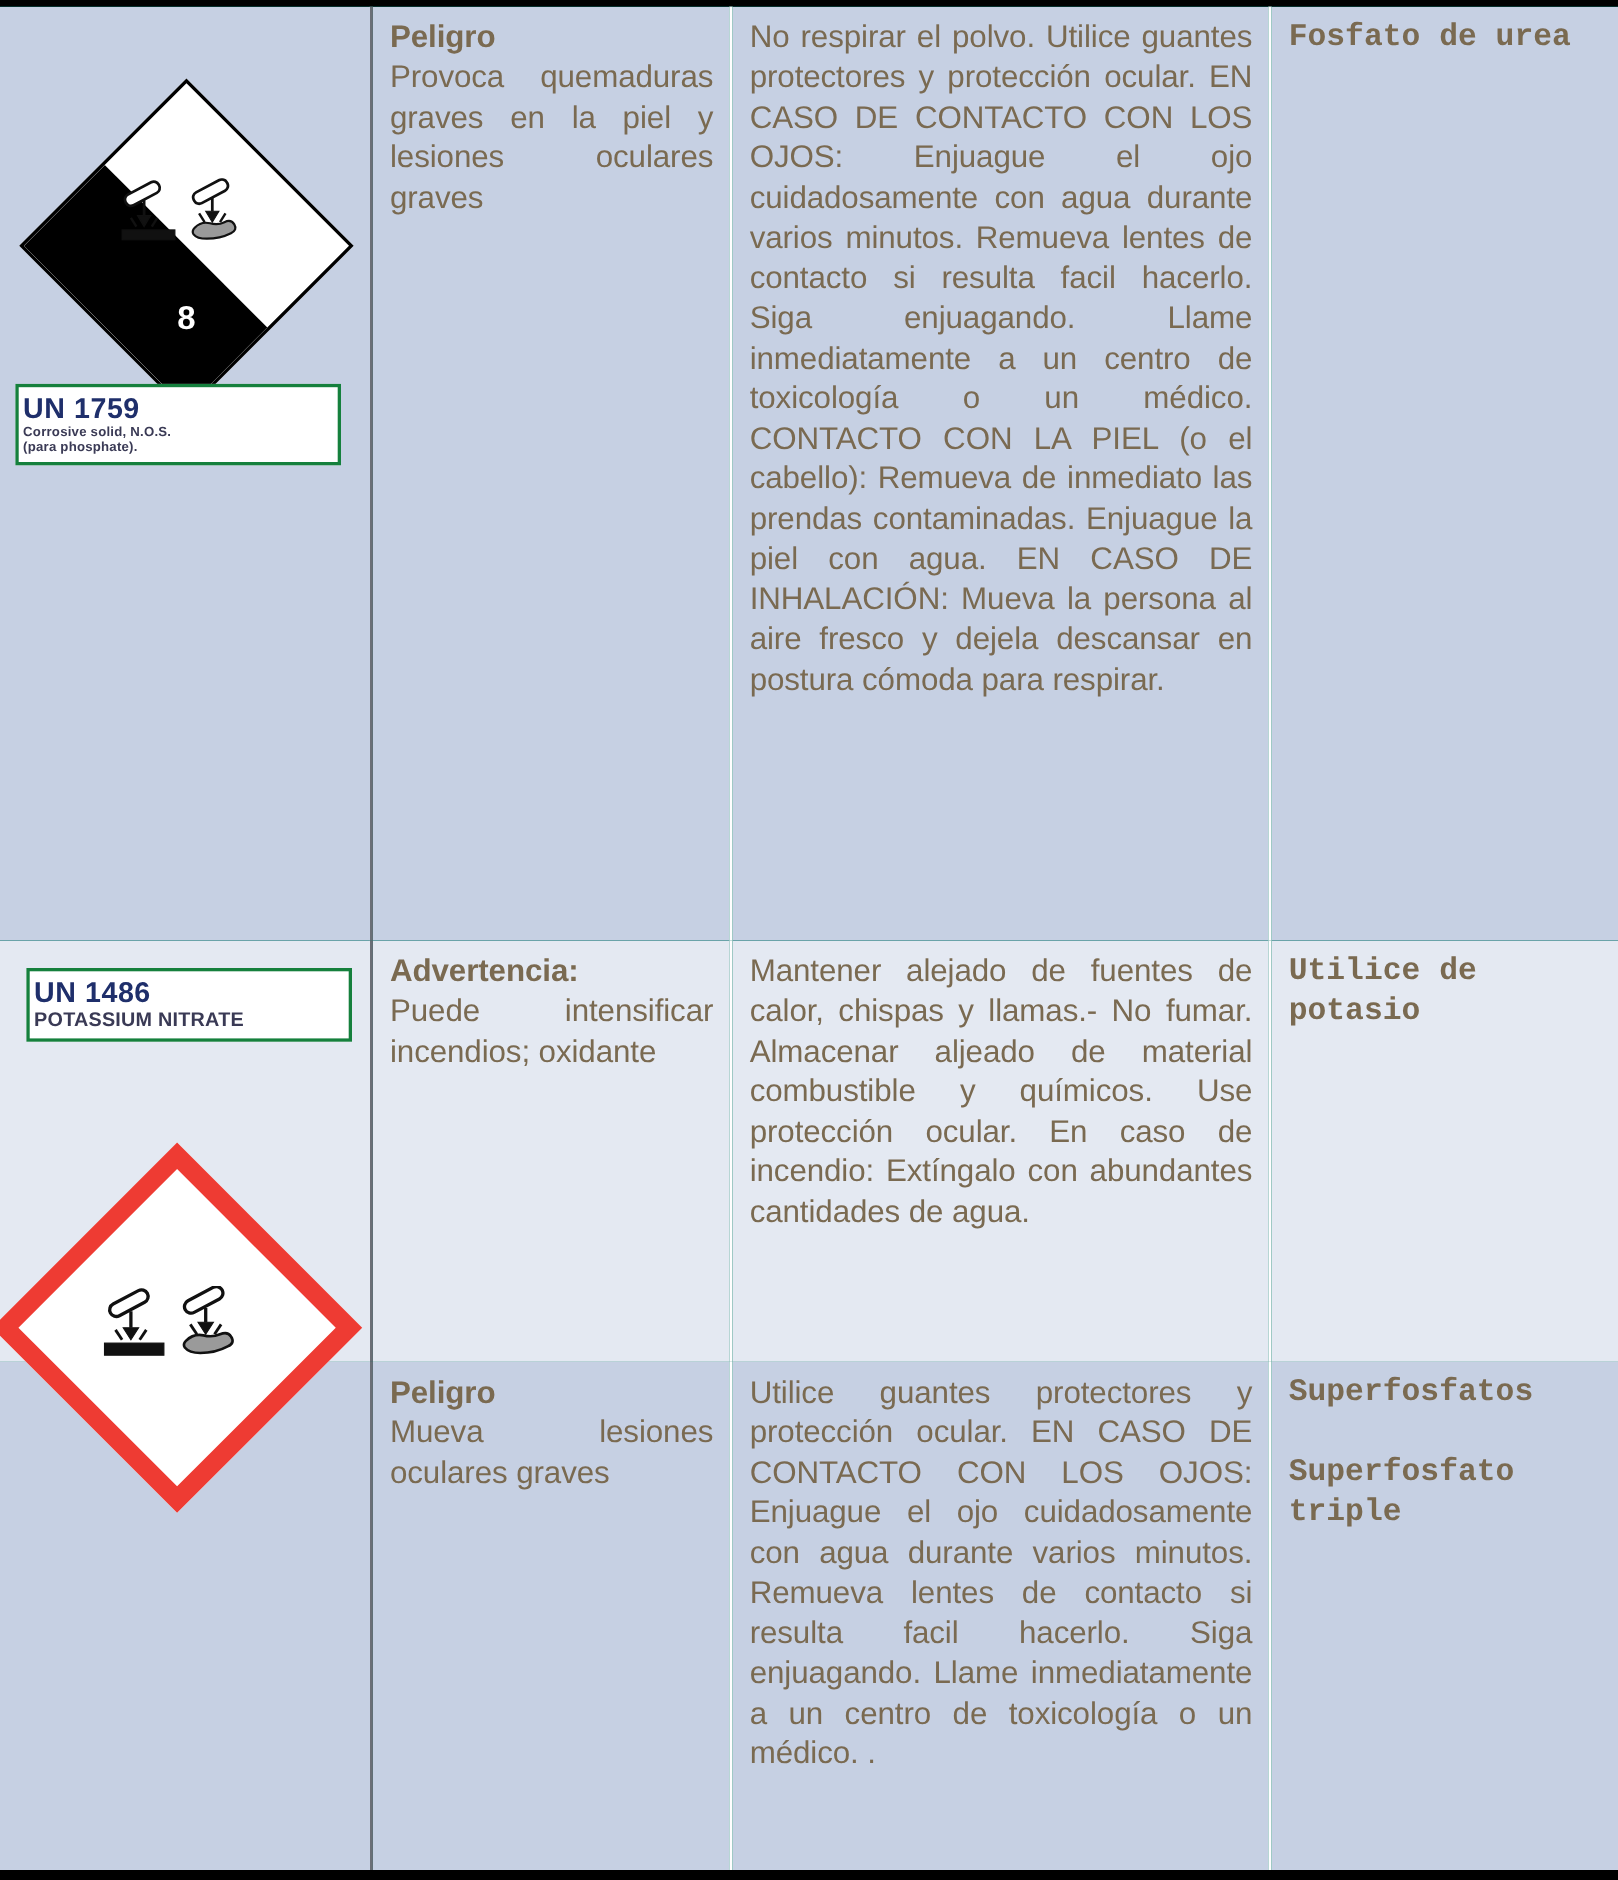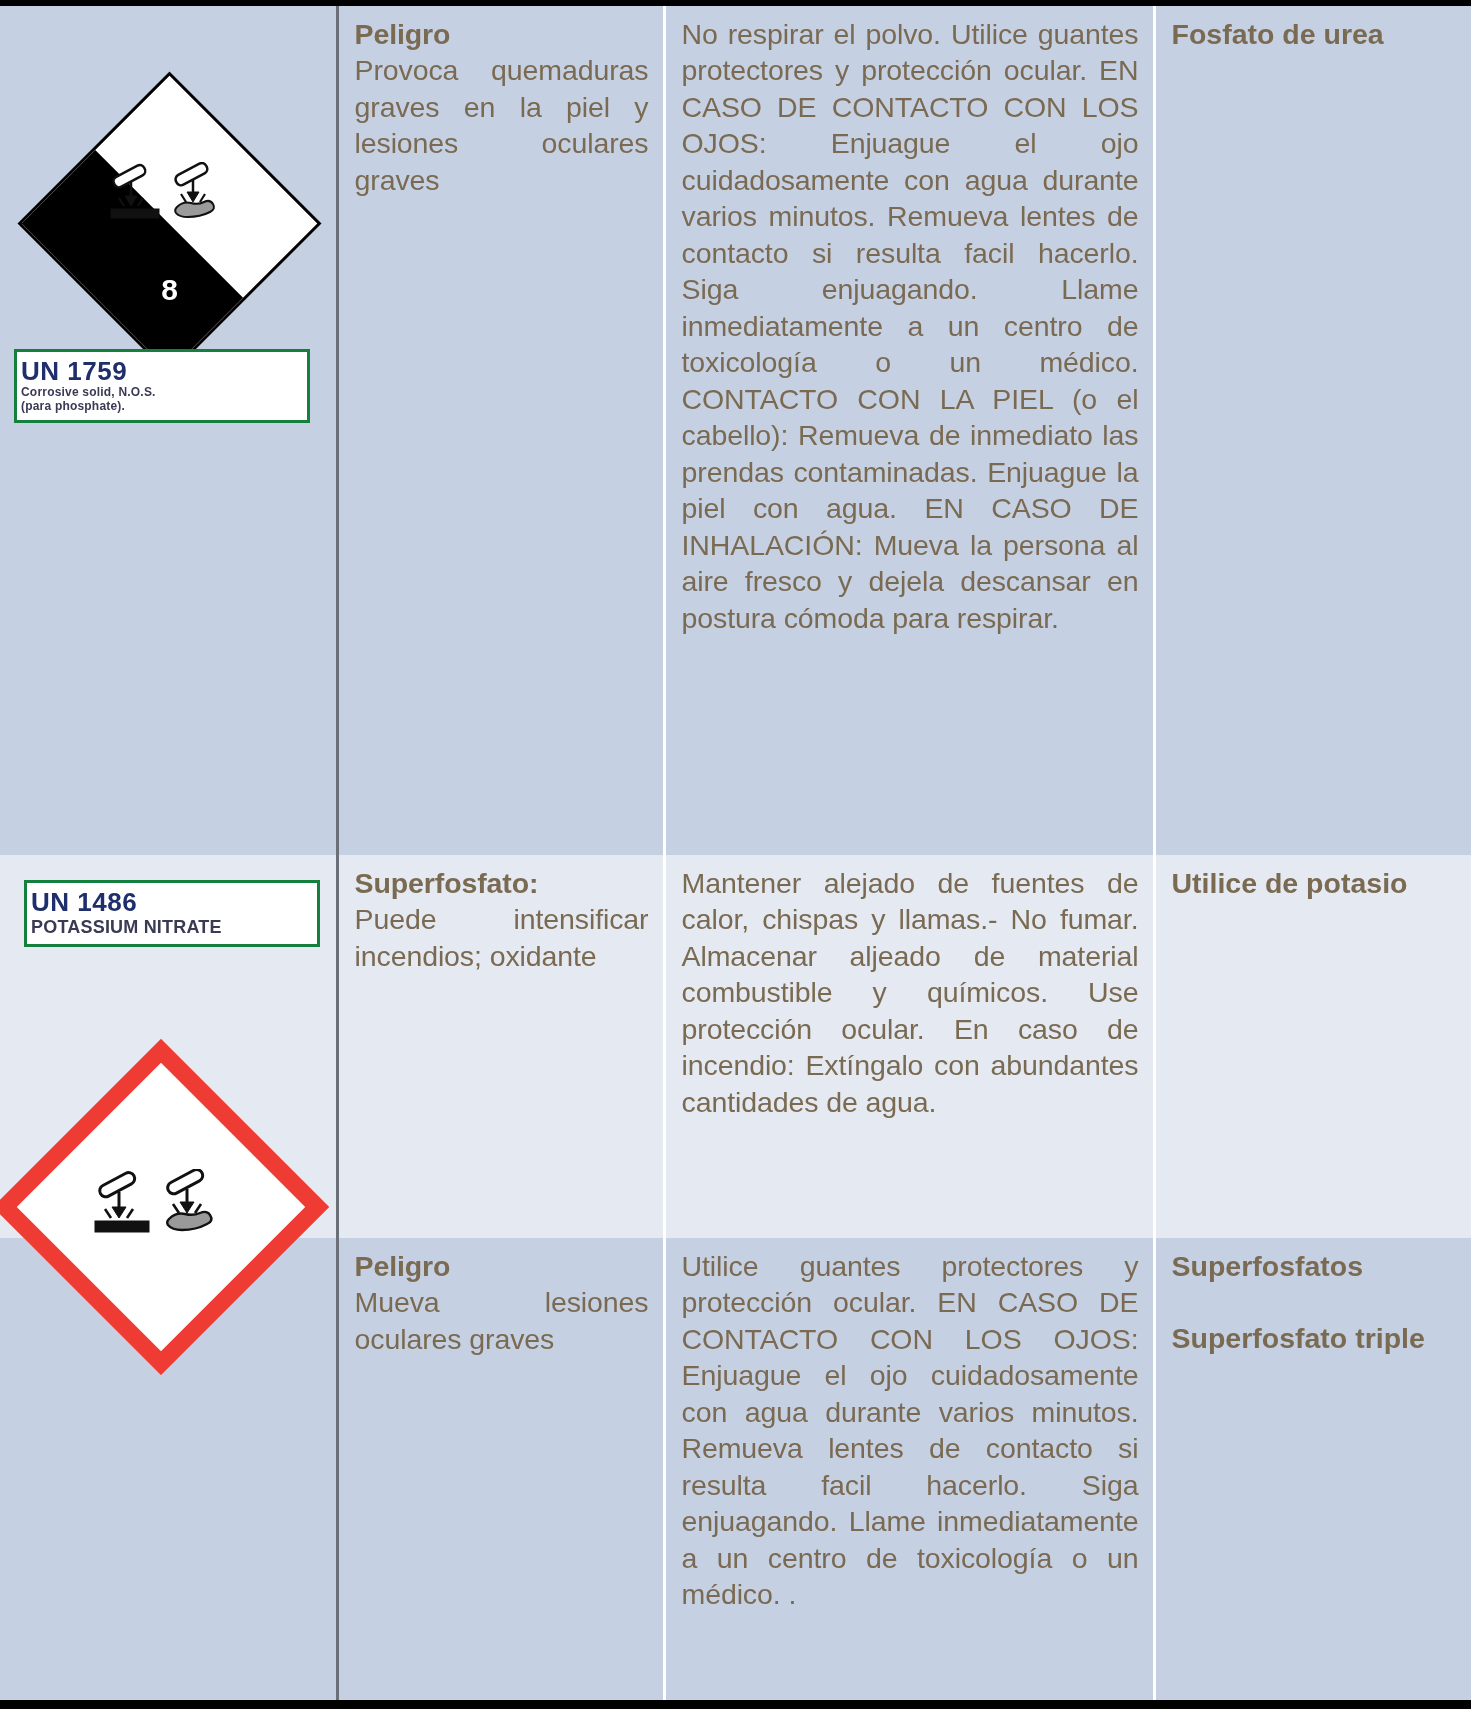--- a/index.html
+++ b/index.html
@@ -67,21 +67,21 @@
     letter-spacing: -0.1px;
   }
   .txt.bold, .bold {
     font-weight: bold;
   }
   .chemname {
     color: #7a6a51;
     font-size: 28.5px;
     line-height: 1.28;
     font-weight: bold;
-    font-family: Liberation Sans, sans-serif;
+    font-family: Liberation Mono, monospace;
   }
   .chemname .gap { display:block; height: 36px; }
 
   
   .pictolayer {
     position: absolute;
     left: 0; top: 0;
     width: 337px;
     height: 1694px;
     pointer-events: none;
@@ -232,21 +232,21 @@
       </div>
       <div class="cell c4 sep-light pad">
         <div class="chemname">Fosfato de urea</div>
       </div>
     </div>
 
     <div class="row row-b">
       <div class="cell c1" style="height:383px;"></div>
       <div class="cell c2 sep-dark pad">
         <div class="txt">
-          <span class="bold">Superfosfato:</span><br>
+          <span class="bold">Advertencia:</span><br>
           <span>Puede intensificar incendios; oxidante</span>
         </div>
       </div>
       <div class="cell c3 sep-light pad">
         <div class="txt">Mantener alejado de fuentes de calor, chispas y llamas.- No fumar. Almacenar aljeado de material combustible y químicos. Use protección ocular. En caso de incendio: Extíngalo con abundantes cantidades de agua.</div>
       </div>
       <div class="cell c4 sep-light pad">
         <div class="chemname">Utilice de potasio</div>
       </div>
     </div>

